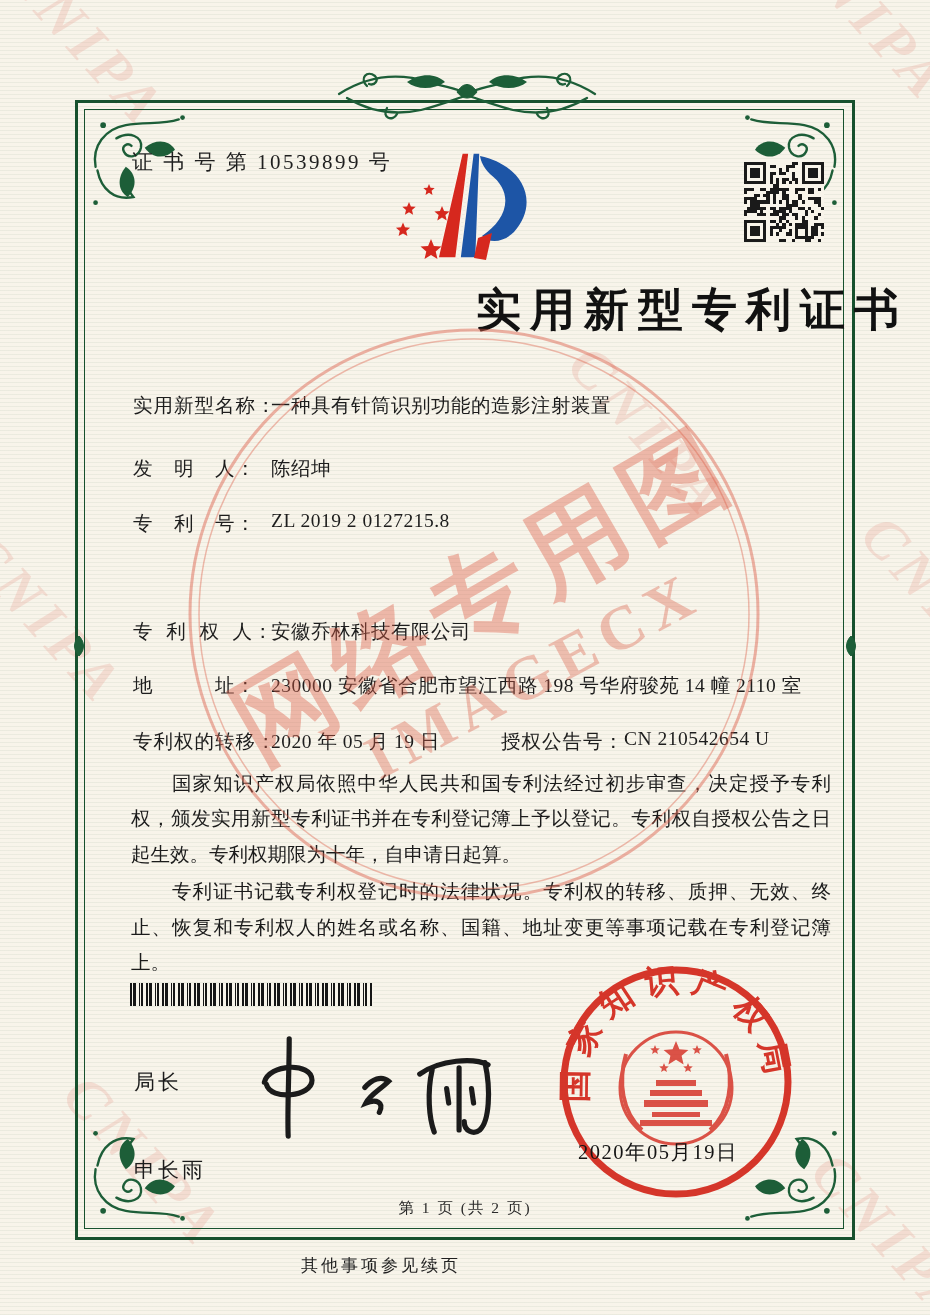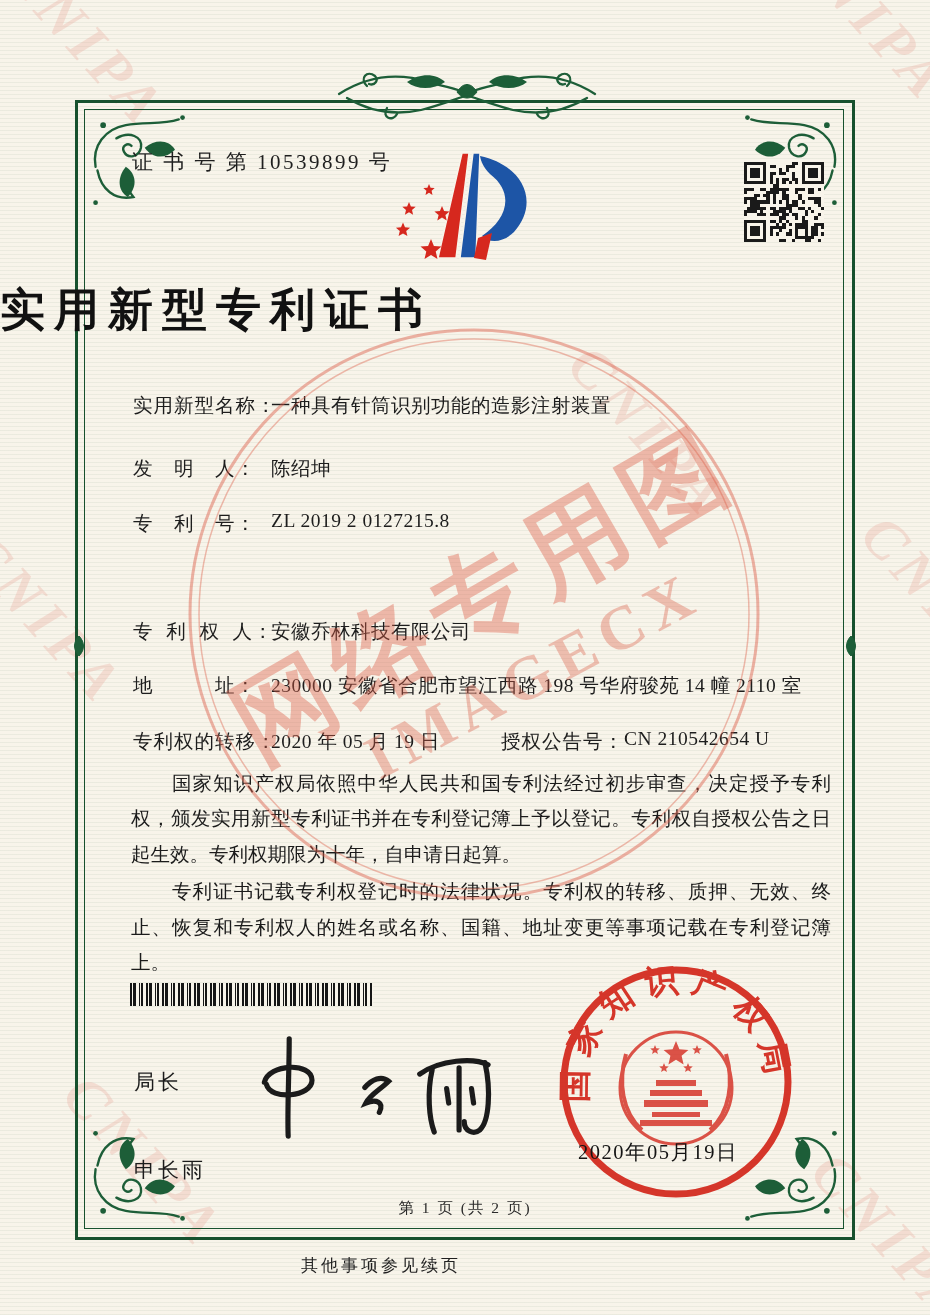--- a/index.html
+++ b/index.html
@@ -17,21 +17,21 @@
   .border-outer{position:absolute;left:75px;top:100px;width:774px;height:1134px;
     border:3px solid #17512e;z-index:1;}
   .border-inner{position:absolute;left:84px;top:109px;width:758px;height:1118px;
     border:1.5px solid #17512e;z-index:1;}
   .orn{position:absolute;z-index:1;color:#1d5e38;}
   svg.orn path, svg.orn circle{stroke:#1d5e38;}
   
   .cert-no{position:absolute;left:132px;top:148px;font-size:21px;letter-spacing:2.5px;color:#1e1e1e;z-index:2;}
   .logo{position:absolute;left:392px;top:148px;width:160px;height:122px;z-index:2;}
   .qr{position:absolute;left:744px;top:162px;width:80px;height:80px;z-index:2;}
-  .title{position:absolute;left:0;top:280px;width:900px;text-align:left;font-size:45px;
+  .title{position:absolute;left:8px;top:280px;width:900px;text-align:right;font-size:45px;
     font-weight:bold;letter-spacing:9px;color:#111;z-index:2;}
   
   .frow{position:absolute;left:133px;display:flex;font-size:19.5px;color:#1d1d1d;z-index:2;white-space:nowrap;}
   .flabel{width:138px;flex:none;letter-spacing:1px;font-family:Liberation Mono, monospace;}
   .fvalue{letter-spacing:0.5px;}
   .grant-no-label{margin-left:62px;letter-spacing:1px;}
   
   .paras{position:absolute;left:116px;top:766px;width:700px;font-size:19.5px;line-height:1.82;
     color:#1b1b1b;z-index:2;text-align:justify;margin-left:15px;}
   .paras p{margin:0 0 2px 0;text-indent:2.1em;}

